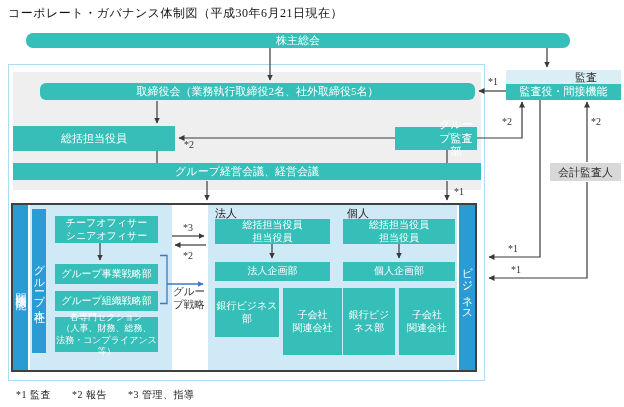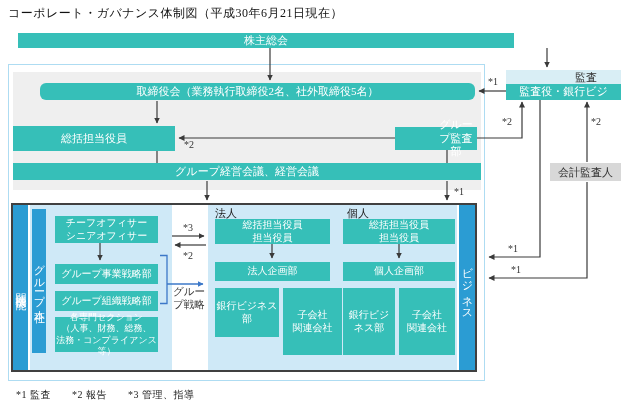--- a/index.html
+++ b/index.html
@@ -37,36 +37,36 @@
   .ref{font-size:10px;color:#333;}
   .gstrategy{font-size:10.5px;color:#333;line-height:1.2;white-space:pre-line;}
   .legend{font-size:10px;color:#222;letter-spacing:0.5px;}
   svg.connectors{position:absolute;left:0;top:0;pointer-events:none;}
 </style>
 </head>
 <body>
 
 <div class="abs title" style="left:8px;top:5px;width:600px;height:16px;">コーポレート・ガバナンス体制図（平成30年6月21日現在）</div>
 
-<div class="abs teal" style="left:18px;top:33px;width:496px;height:15px;">株主総会</div>
+<div class="abs teal" style="left:26px;top:33px;width:544px;height:15px;border-radius:7px;">株主総会</div>
 
 <div class="abs container" style="left:8px;top:64px;width:477px;height:317px;"></div>
 
 <div class="abs gray-panel" style="left:13px;top:72px;width:468px;height:118px;"></div>
 
 <div class="abs teal" style="left:40px;top:83px;width:435px;height:17px;border-radius:6px;">取締役会（業務執行取締役2名、社外取締役5名）</div>
 
 <div class="abs teal" style="left:13px;top:126px;width:162px;height:25px;">総括担当役員</div>
 
 <div class="abs teal" style="left:395px;top:127px;width:82px;height:23px;padding-left:40px;">グループ監査部</div>
 
 <div class="abs teal" style="left:13px;top:163px;width:468px;height:17px;">グループ経営会議、経営会議</div>
 
 <div class="abs header-blue" style="left:506px;top:70px;width:115px;height:14px;">監査</div>
-<div class="abs teal" style="left:506px;top:84px;width:115px;height:16px;">監査役・銀行ビジ</div>
+<div class="abs teal" style="left:506px;top:84px;width:115px;height:16px;">監査役・間接機能</div>
 
 <div class="abs gray-box" style="left:550px;top:163px;width:71px;height:18px;">会計監査人</div>
 
 <div class="abs bigbox" style="left:11px;top:203px;width:466px;height:169px;"></div>
 
 <div class="abs vbar" style="left:13px;top:205px;width:15px;height:165px;">間接機能</div>
 
 <div class="abs lightblue-panel" style="left:30px;top:205px;width:142px;height:165px;"></div>
 <div class="abs vbar" style="left:32px;top:209px;width:14px;height:144px;">グループ本社</div>
 

